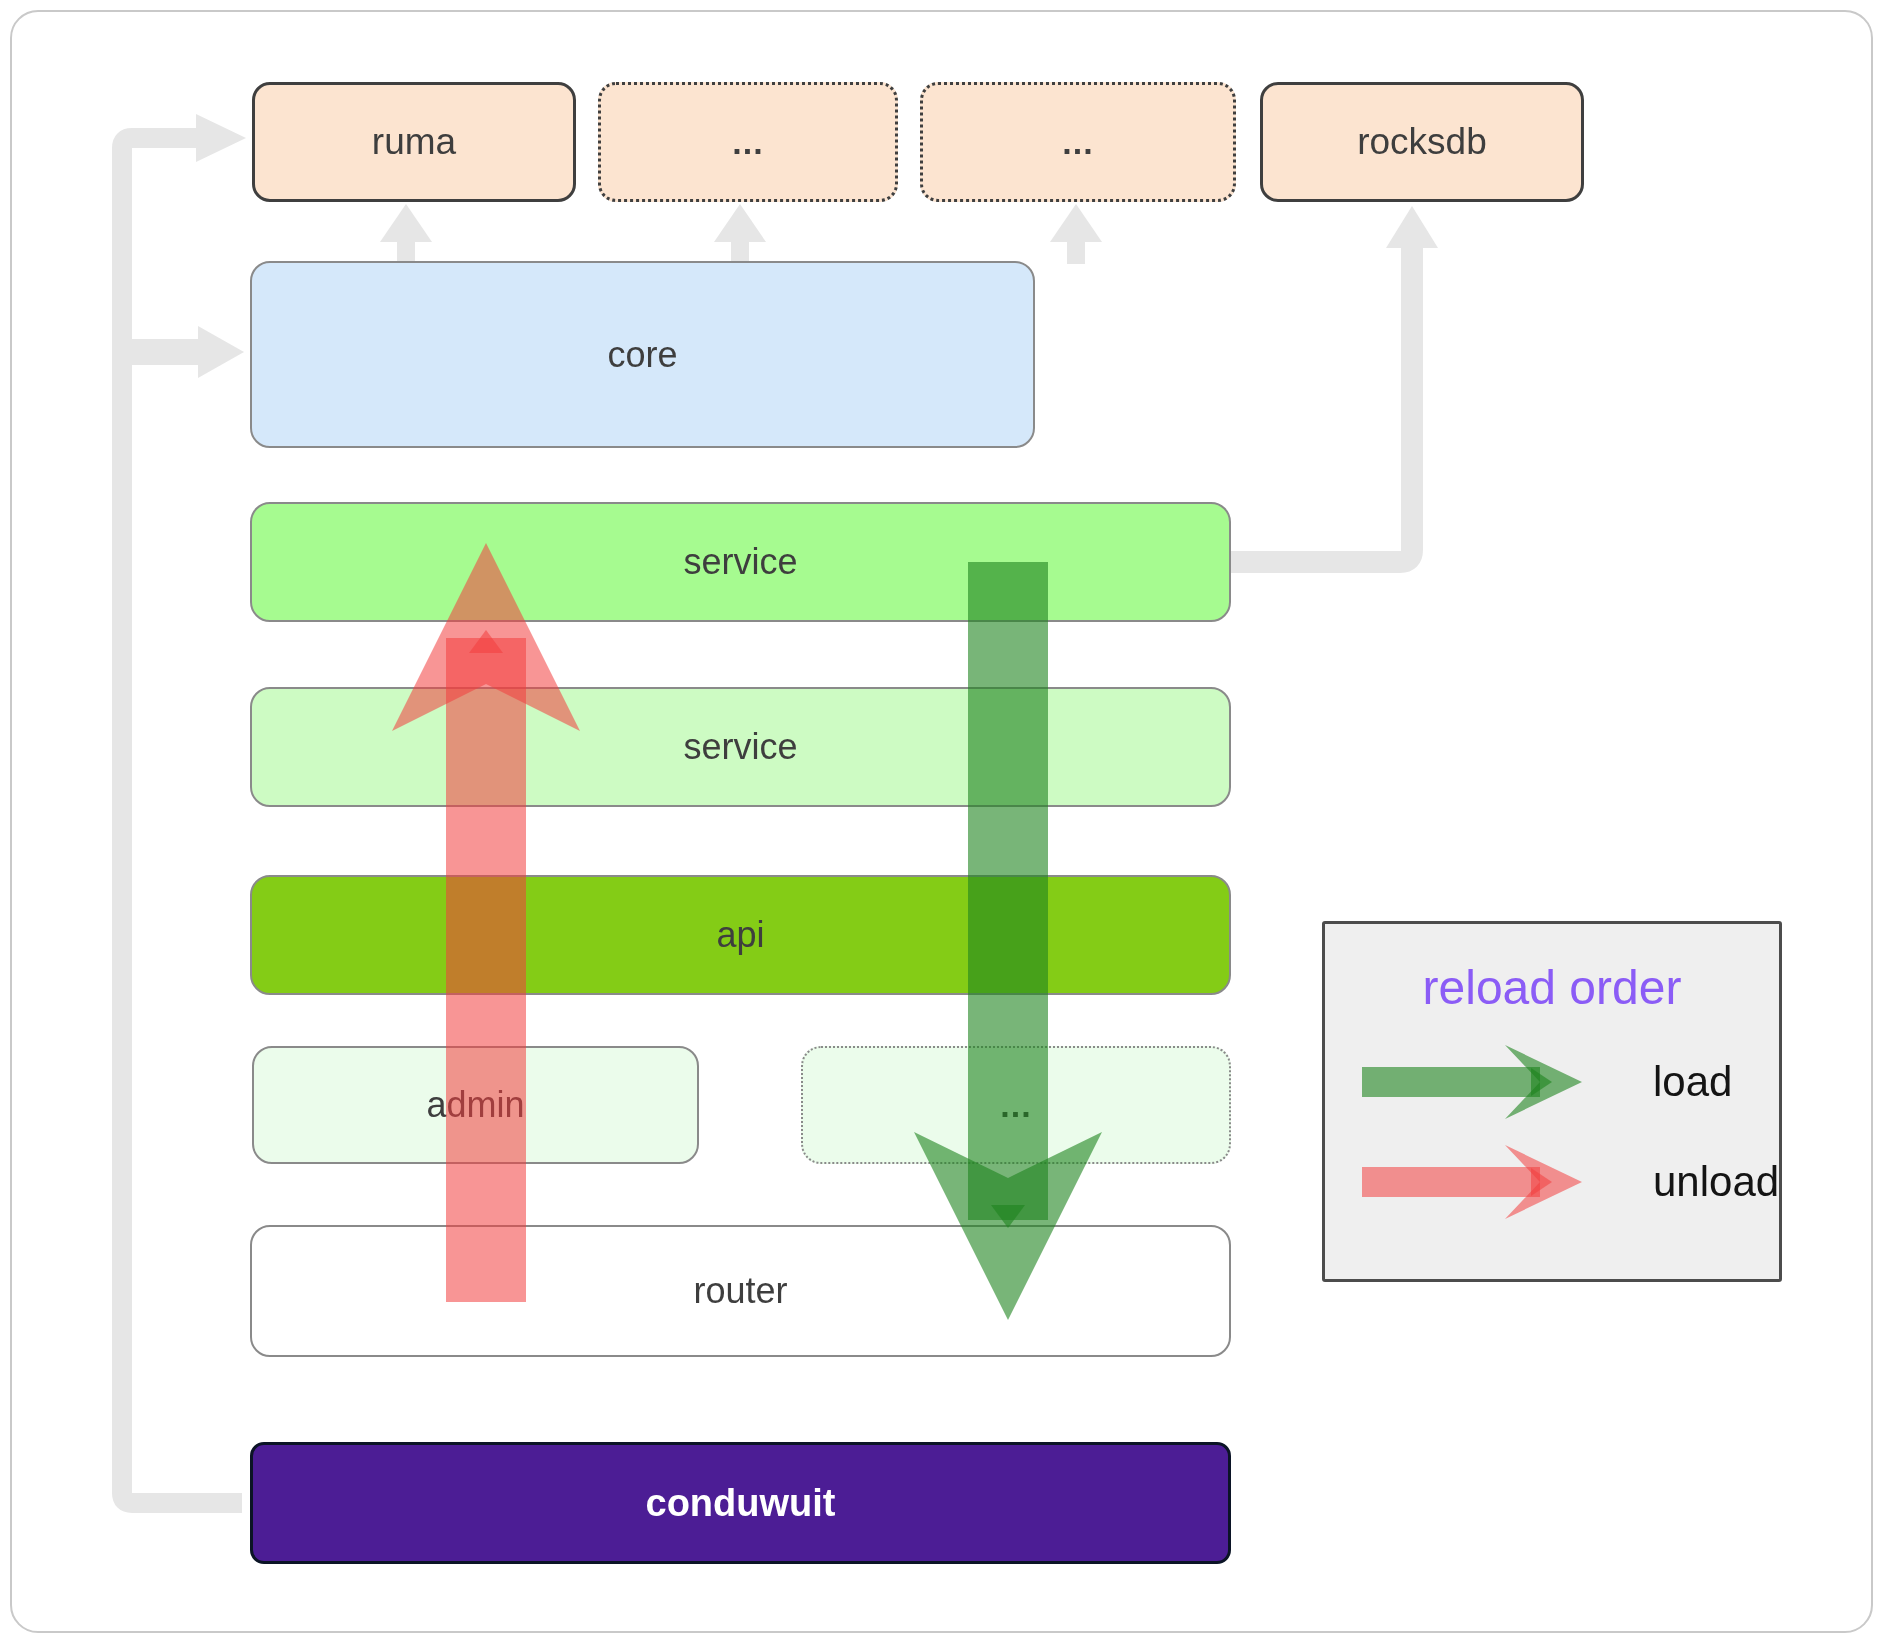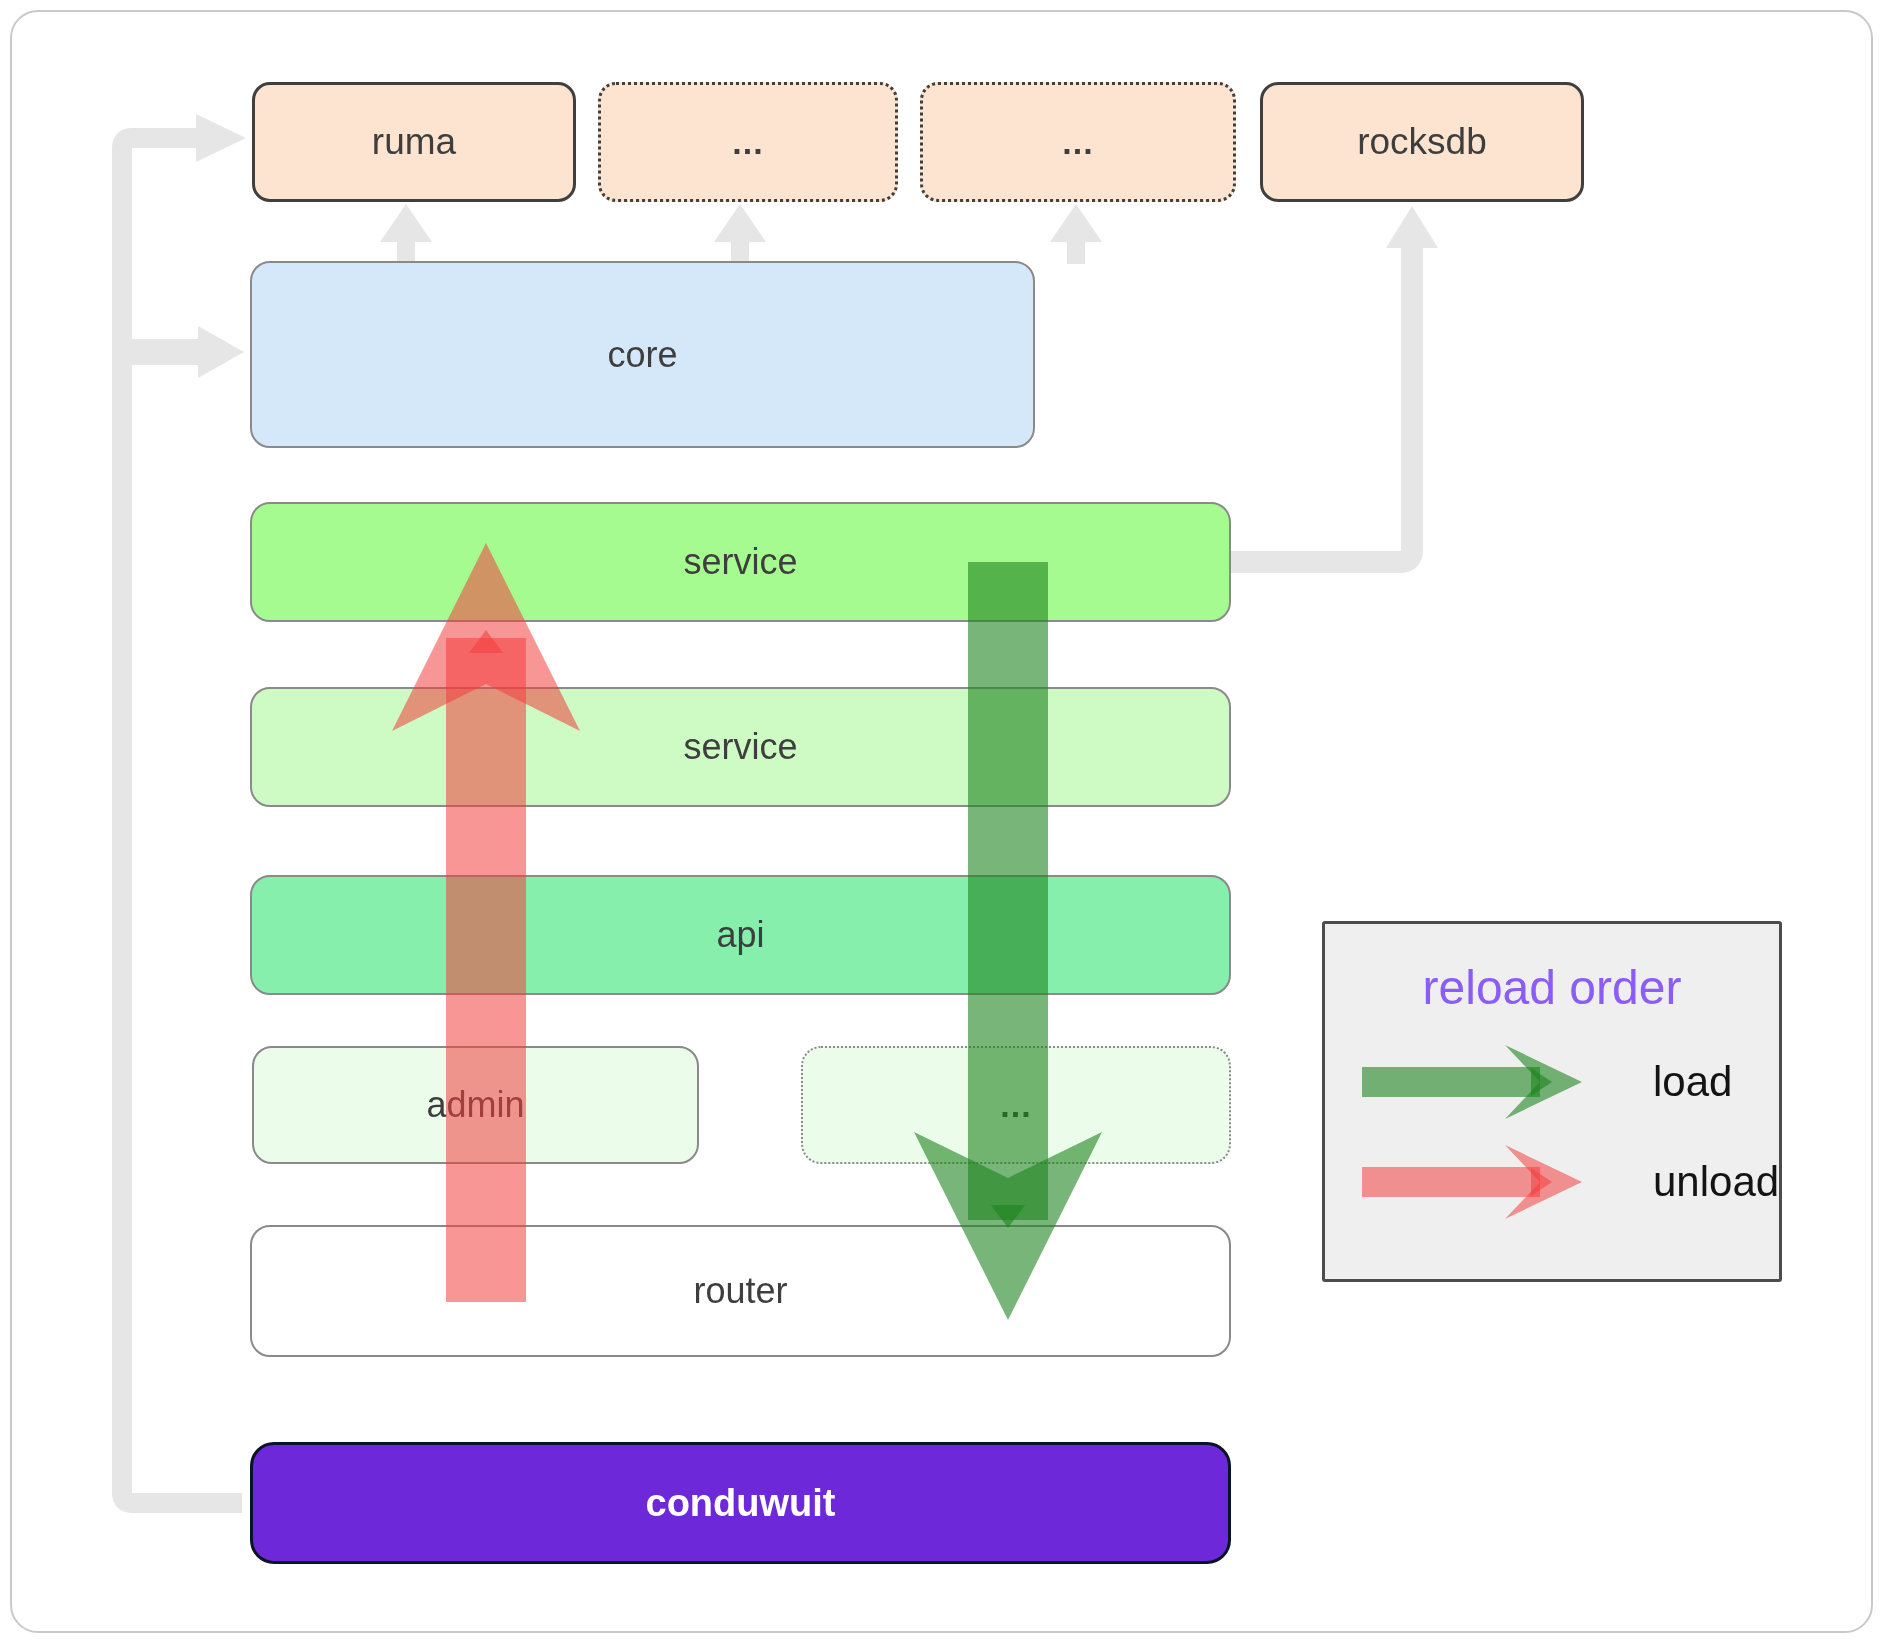--- a/index.html
+++ b/index.html
@@ -21,22 +21,22 @@
     position:absolute;box-sizing:border-box;z-index:2;
     border:2px solid #8a8a8a;border-radius:20px;
     display:flex;align-items:center;justify-content:center;
     font-size:36px;color:#3e3e3e;background:#ffffff;margin-left:8px;
   }
   .node.top{border:3px solid #3f3f3f;border-radius:18px;background:#fce4d0;font-size:37px;}
   .node.top.dotted{border-style:dotted;}
   .node.dotted-gray{border:2px dotted #8a8a8a;}
   .dots-label{font-weight:700;font-size:34px;letter-spacing:1px;}
   .node.conduwuit{
-    background:#6d28d9;border:3px solid #0b1426;color:#ffffff;
-    font-weight:700;font-size:38px;border-radius:24px;
+    background:#4c1d95;border:3px solid #0b1426;color:#ffffff;
+    font-weight:700;font-size:38px;border-radius:14px;
   }
   #legend{
     position:absolute;left:1322px;top:921px;width:460px;height:361px;z-index:2;
     box-sizing:border-box;background:#efefef;border:3px solid #4c4c4c;border-radius:3px;
   }
   #legend-title{
     position:absolute;left:0;top:36px;width:100%;text-align:center;
     font-size:48px;color:#8b5cf6;
   }
   .legend-label{
@@ -92,21 +92,21 @@
   </div>
 
   <div class="node" style="left:242px;top:502px;width:981px;height:120px;background:#a6fb90;">
     <span>service</span>
   </div>
 
   <div class="node" style="left:242px;top:687px;width:981px;height:120px;background:#cdfbc3;">
     <span>service</span>
   </div>
 
-  <div class="node" style="left:242px;top:875px;width:981px;height:120px;background:#86efac;">
+  <div class="node" style="left:242px;top:875px;width:981px;height:120px;background:#84cc16;">
     <span>api</span>
   </div>
 
   <div class="node" style="left:244px;top:1046px;width:447px;height:118px;background:#ebfceb;">
     <span>admin</span>
   </div>
   <div class="node dotted-gray" style="left:793px;top:1046px;width:430px;height:118px;background:#ebfceb;">
     <span class="dots-label">...</span>
   </div>
 

